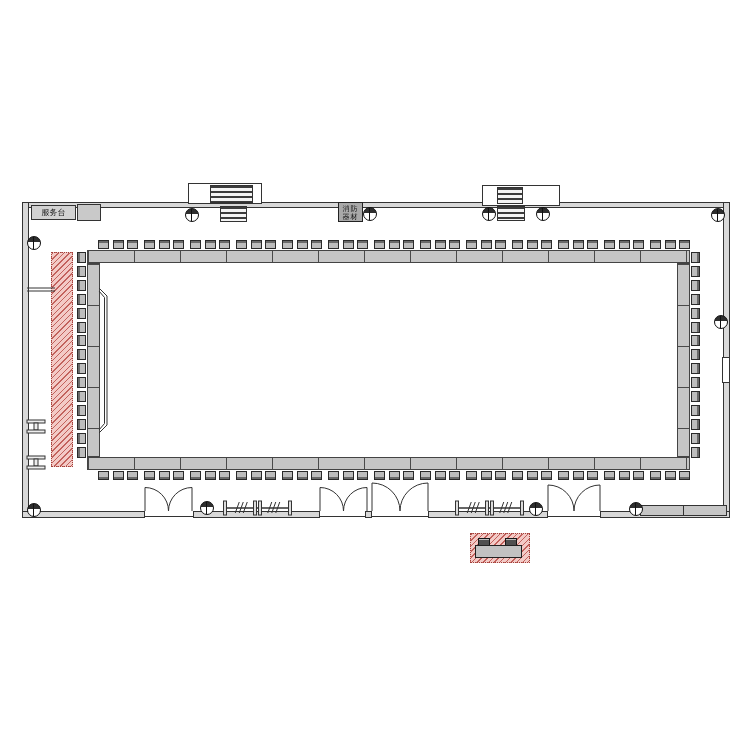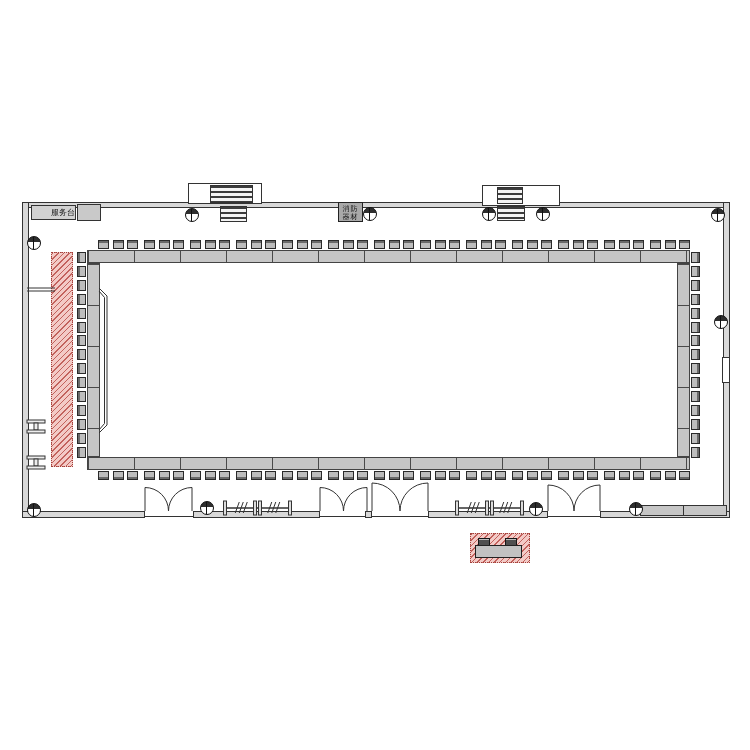--- a/index.html
+++ b/index.html
@@ -19,21 +19,21 @@
           box-sizing:border-box;
           background-image:linear-gradient(90deg,transparent 0 5px,#111 5px 6px,transparent 6px),
                            linear-gradient(180deg,#2e2e2e 0 42%,#ffffff 42%);}
   .hatch-red{background-color:#f3cac6;
              background-image:repeating-linear-gradient(135deg,rgba(178,62,56,0.75) 0 1px,transparent 1px 4px);
              border:1px dotted #a0403a;}
   .stairbox{background:#fff;border:1px solid #333;}
   .stair{border:1px solid #333;background:repeating-linear-gradient(180deg,#3c3c3c 0 2px,#f4f4f4 2px 5px);}
   .graybox{background:#c9c9c9;border:1px solid #333;}
   .labelbox{background:#d2d2d2;border:1px solid #333;color:#161616;font-size:8px;
-            display:flex;align-items:center;justify-content:flex-end;overflow:hidden;letter-spacing:0;}
+            display:flex;align-items:center;justify-content:center;overflow:hidden;letter-spacing:0;}
   .equipbox{background:#a9a9a9;border:1px solid #222;color:#101010;font-size:7px;line-height:8px;
             text-align:center;overflow:hidden;padding-top:2px;letter-spacing:1px;}
   .counter{background:#c6c6c6;border:1px solid #333;
            background-image:linear-gradient(90deg,transparent 0 42px,#333 42px 43px,transparent 43px);}
   .niche{background:#fff;border:1px solid #333;}
   .deskbar{background:#c2c2c2;border:1px solid #222;}
   .deskchair{background:#4f4f4f;border:1px solid #161616;box-shadow:inset 0 1px 0 #bdbdbd;}
   svg.overlay{position:absolute;left:0;top:0;z-index:30;pointer-events:none;}
 </style>
 </head>

